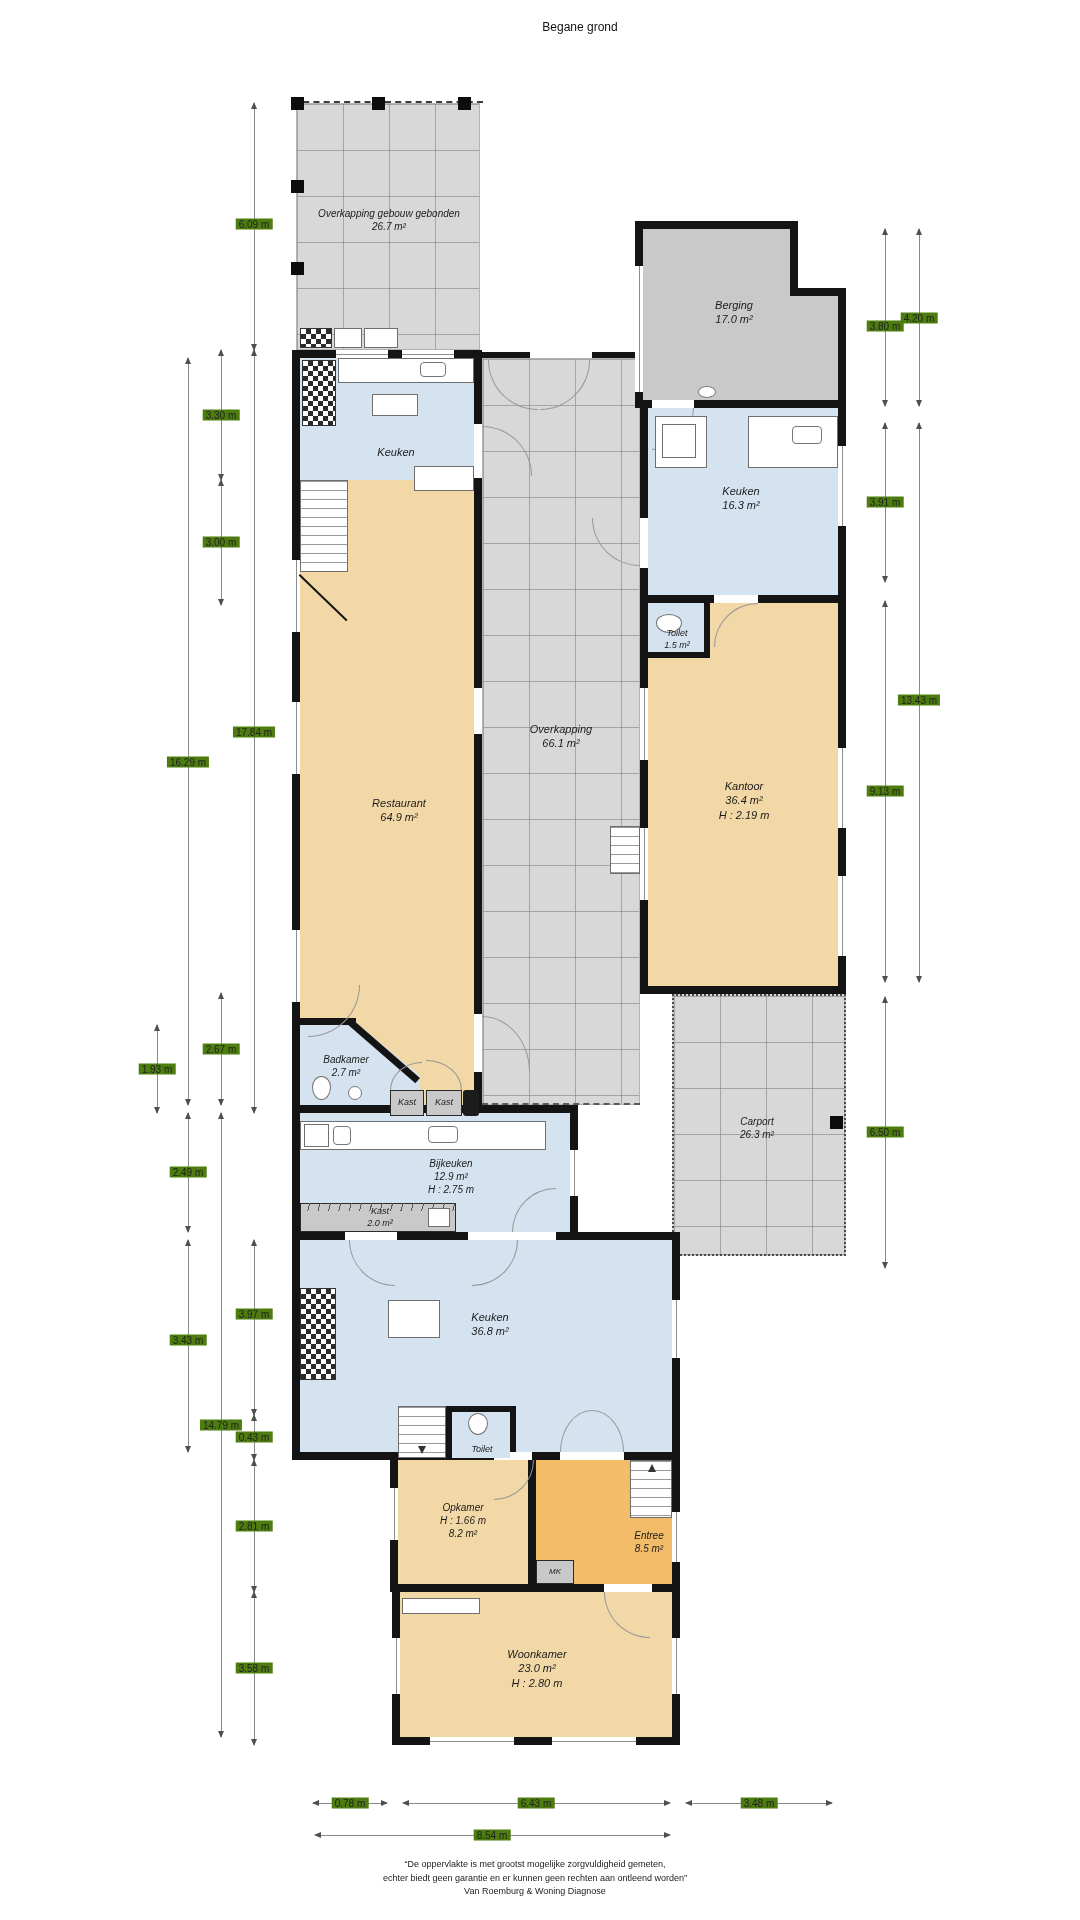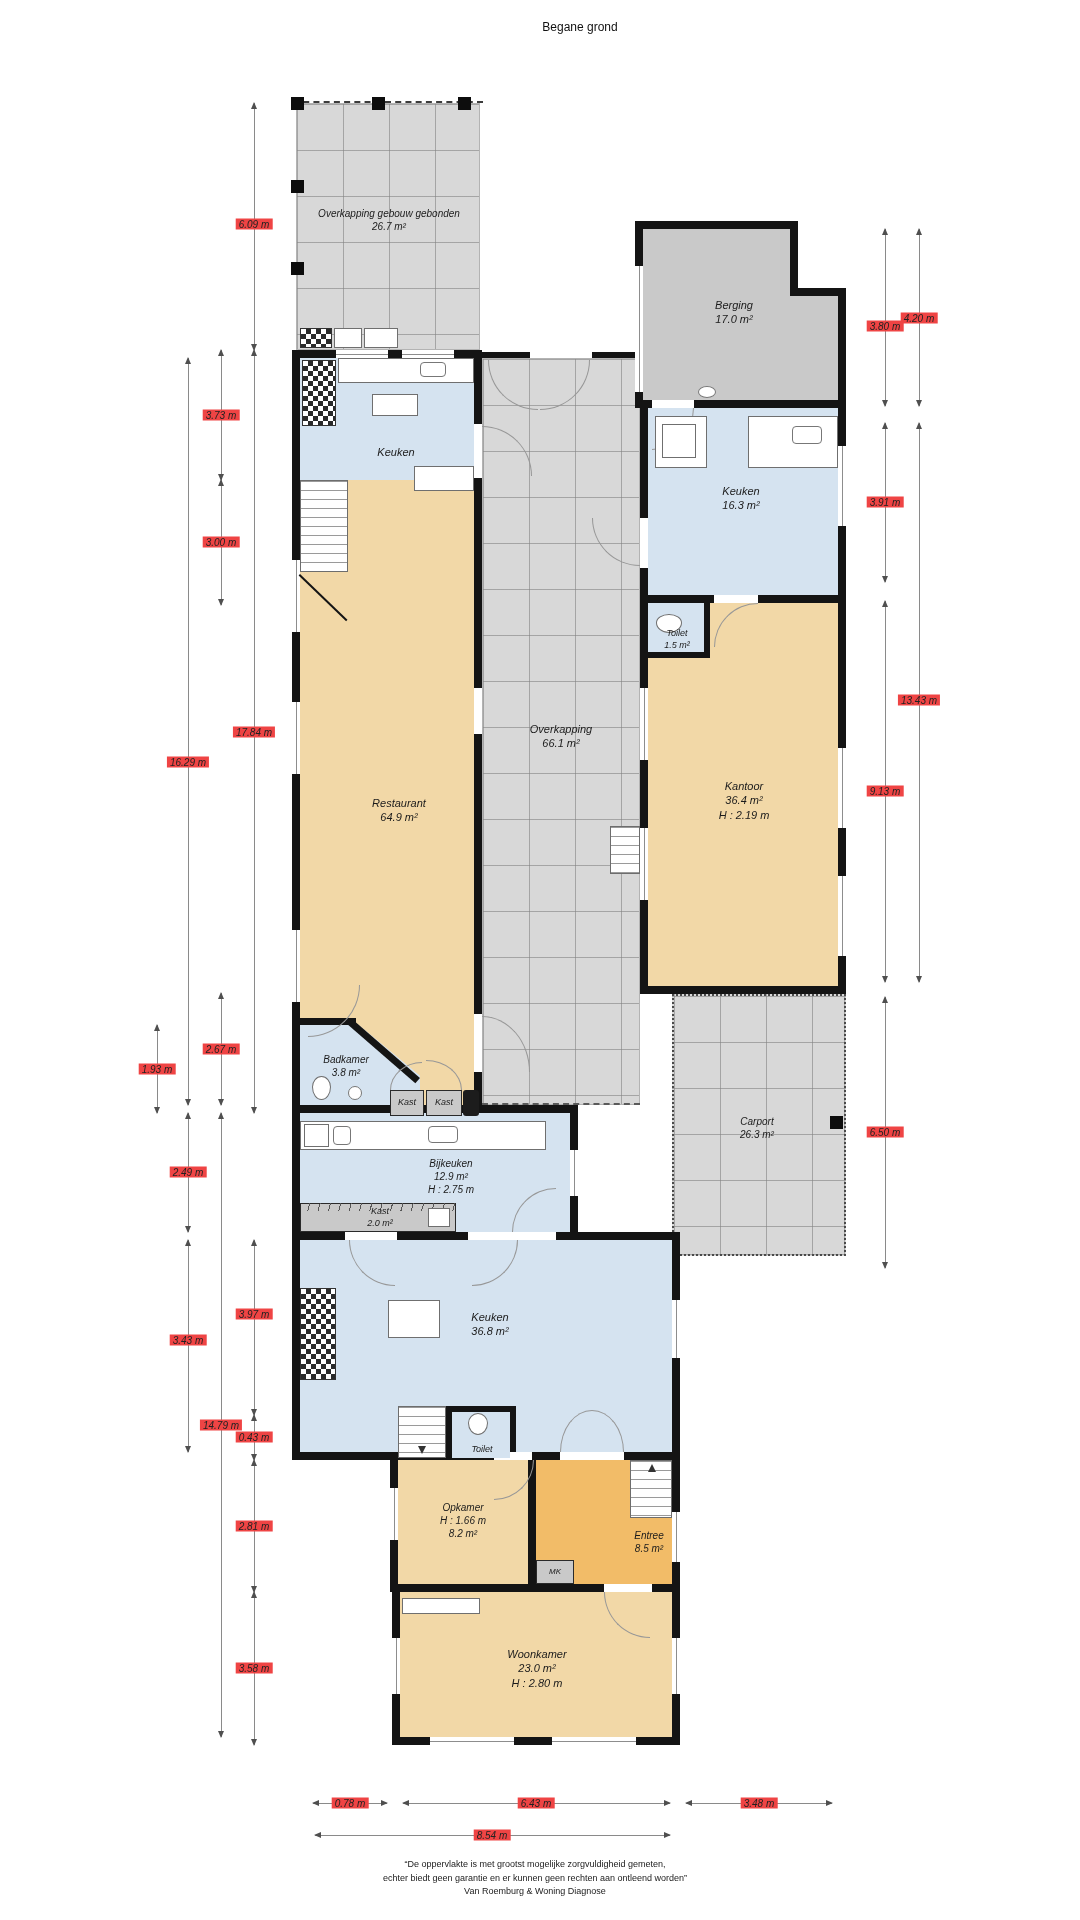--- a/index.html
+++ b/index.html
@@ -43,21 +43,21 @@
   .rl span{display:block;font-style:italic;}
   .s10{font-size:10px;}
   .s9{font-size:9px;}
   .s8{font-size:8px;}
   .dimV{position:absolute;width:1px;background:#8a8a8a;z-index:20;}
   .dimV::before{content:"";position:absolute;left:-3px;top:-1px;border-left:3.5px solid transparent;border-right:3.5px solid transparent;border-bottom:7px solid #4f4f4f;}
   .dimV::after{content:"";position:absolute;left:-3px;bottom:-1px;border-left:3.5px solid transparent;border-right:3.5px solid transparent;border-top:7px solid #4f4f4f;}
   .dimH{position:absolute;height:1px;background:#8a8a8a;z-index:20;}
   .dimH::before{content:"";position:absolute;top:-3px;left:-1px;border-top:3.5px solid transparent;border-bottom:3.5px solid transparent;border-right:7px solid #4f4f4f;}
   .dimH::after{content:"";position:absolute;top:-3px;right:-1px;border-top:3.5px solid transparent;border-bottom:3.5px solid transparent;border-left:7px solid #4f4f4f;}
-  .dimLab{position:absolute;transform:translate(-50%,-50%);background:#ef4444;padding:0 3px;font-size:10px;color:#222;white-space:nowrap;z-index:25;font-style:italic;}
+  .dimLab{position:absolute;transform:translate(-50%,-50%);background:#4d7c0f;padding:0 3px;font-size:10px;color:#222;white-space:nowrap;z-index:25;}
   .title{position:absolute;left:580px;top:27px;transform:translate(-50%,-50%);font-size:12px;color:#111;}
   .footer{position:absolute;left:535px;top:1858px;transform:translateX(-50%);text-align:center;font-size:9px;line-height:1.5;color:#222;white-space:nowrap;}
   .footer span{display:block;}
   .diag{position:absolute;background:#141414;transform-origin:0 0;}
   .zig{position:absolute;background-image:repeating-linear-gradient(105deg,transparent 0 9px,#555 9px 10px);}
 </style>
 </head>
 <body>
 
 <div class="page">
@@ -251,21 +251,21 @@
     <span>Kantoor</span>
     <span>36.4 m²</span>
     <span>H : 2.19 m</span>
   </div>
   <div class="rl s10" style="left:757px;top:1128px">
     <span>Carport</span>
     <span>26.3 m²</span>
   </div>
   <div class="rl s10" style="left:346px;top:1066px">
     <span>Badkamer</span>
-    <span>3.8 m²</span>
+    <span>2.7 m²</span>
   </div>
   <div class="rl s9" style="left:407px;top:1103px">
     <span>Kast</span>
   </div>
   <div class="rl s9" style="left:444px;top:1103px">
     <span>Kast</span>
   </div>
   <div class="rl s10" style="left:451px;top:1176px">
     <span>Bijkeuken</span>
     <span>12.9 m²</span>
@@ -307,21 +307,21 @@
   <div class="dimV" style="left:254px;top:1240px;height:175px"></div>
   <div class="dimLab" style="left:254px;top:1314px">3.97 m</div>
   <div class="dimV" style="left:254px;top:1415px;height:45px"></div>
   <div class="dimLab" style="left:254px;top:1437px">0.43 m</div>
   <div class="dimV" style="left:254px;top:1460px;height:132px"></div>
   <div class="dimLab" style="left:254px;top:1526px">2.81 m</div>
   <div class="dimV" style="left:254px;top:1592px;height:153px"></div>
   <div class="dimLab" style="left:254px;top:1668px">3.58 m</div>
 
   <div class="dimV" style="left:221px;top:350px;height:130px"></div>
-  <div class="dimLab" style="left:221px;top:415px">3.73 m</div>
+  <div class="dimLab" style="left:221px;top:415px">3.30 m</div>
   <div class="dimV" style="left:221px;top:480px;height:125px"></div>
   <div class="dimLab" style="left:221px;top:542px">3.00 m</div>
   <div class="dimV" style="left:221px;top:993px;height:112px"></div>
   <div class="dimLab" style="left:221px;top:1049px">2.67 m</div>
   <div class="dimV" style="left:221px;top:1113px;height:624px"></div>
   <div class="dimLab" style="left:221px;top:1425px">14.79 m</div>
 
   <div class="dimV" style="left:188px;top:358px;height:747px"></div>
   <div class="dimLab" style="left:188px;top:762px">16.29 m</div>
   <div class="dimV" style="left:188px;top:1113px;height:119px"></div>

